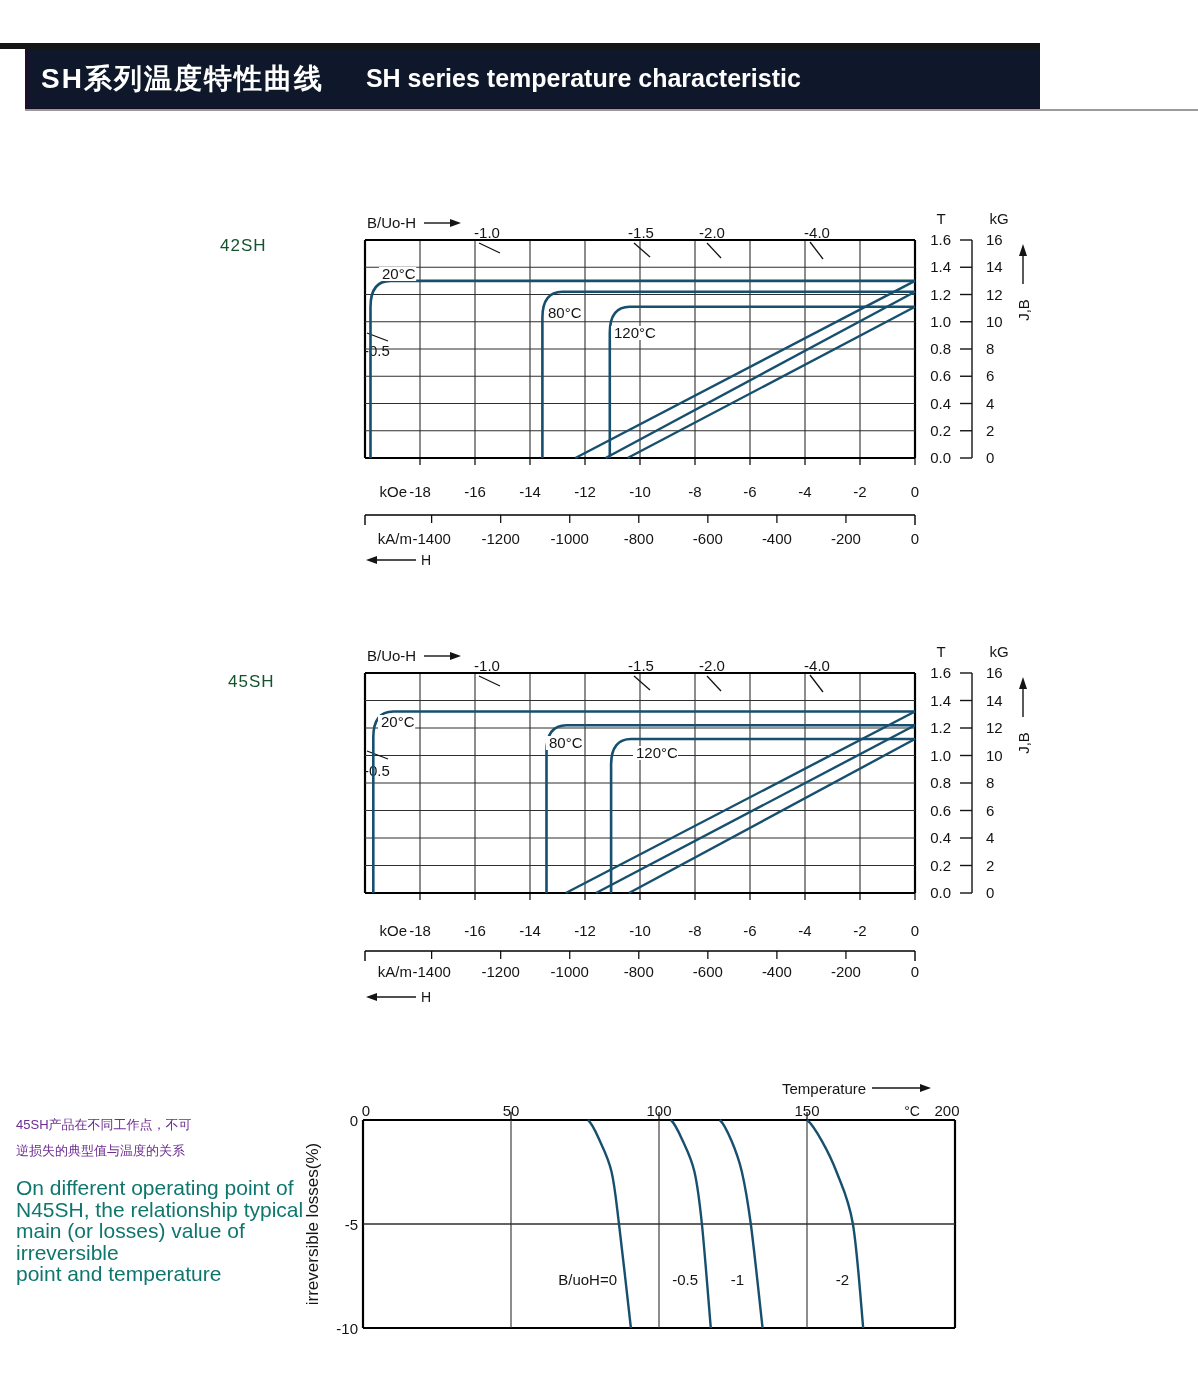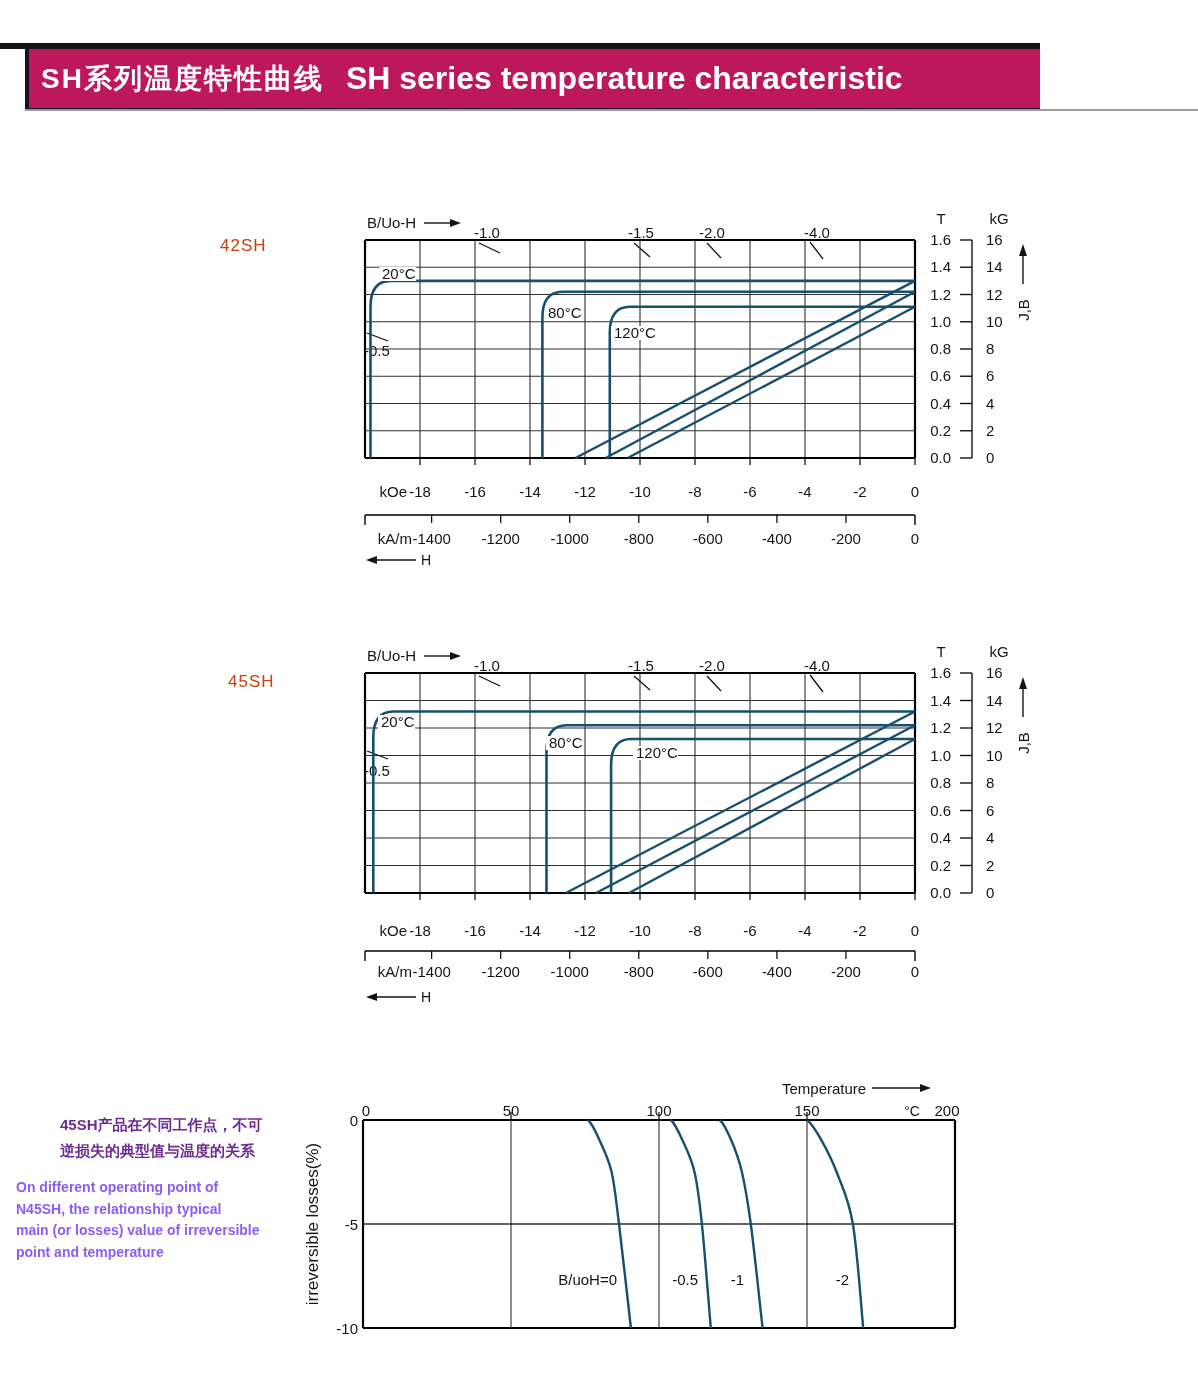--- a/index.html
+++ b/index.html
@@ -1,30 +1,30 @@
 <!DOCTYPE html>
 <html><head>
 <meta charset="utf-8">
 <style>
   html,body{margin:0;padding:0;background:#ffffff;}
   body{width:1198px;height:1391px;position:relative;overflow:hidden;
        font-family:"Liberation Sans","DejaVu Sans",sans-serif;color:#111;}
   .abs{position:absolute;}
   #top-rule{left:0;top:43px;width:1040px;height:6px;background:#151515;}
-  #title-bar{left:25px;top:49px;width:999px;height:59px;background:#be185d;
+  #title-bar{left:25px;top:49px;width:999px;height:59px;background:#0f172a;
              border-left:4px solid #1c0f2b;border-bottom:3px solid #170a24;
              display:flex;align-items:center;padding-left:12px;text-align:right;}
   #title-zh{color:#fff;font-weight:bold;font-size:28px;letter-spacing:2px;}
-  #title-en{color:#fff;font-weight:bold;font-size:32px;margin-left:22px;letter-spacing:0px;}
+  #title-en{color:#fff;font-weight:bold;font-size:25px;margin-left:42px;letter-spacing:0px;}
   #under-rule{left:25px;top:109px;width:1173px;height:2px;background:#9b9b9b;}
-  .chart-title{font-size:17px;color:#c2410c;letter-spacing:1px;}
+  .chart-title{font-size:17px;color:#14532d;letter-spacing:1px;}
   #side-note{left:16px;top:1112px;width:300px;}
-  .zh-line{color:#6d2c91;font-weight:bold;font-size:15px;line-height:26px;margin-left:44px;}
+  .zh-line{color:#6d2c91;font-weight:normal;font-size:13px;line-height:26px;}
   .en-block{margin-top:13px;}
-  .en-line{color:#8b5cf6;font-size:14px;line-height:21.5px;font-weight:bold;}
+  .en-line{color:#0f766e;font-size:21px;line-height:21.5px;}
   svg text{fill:#141414;}
 </style>
 </head>
 <body>
 
 <div class="abs" id="top-rule"></div>
 <div class="abs" id="title-bar">
   <span id="title-zh">SH系列温度特性曲线</span>
   <span id="title-en">SH  series temperature characteristic</span>
 </div>

